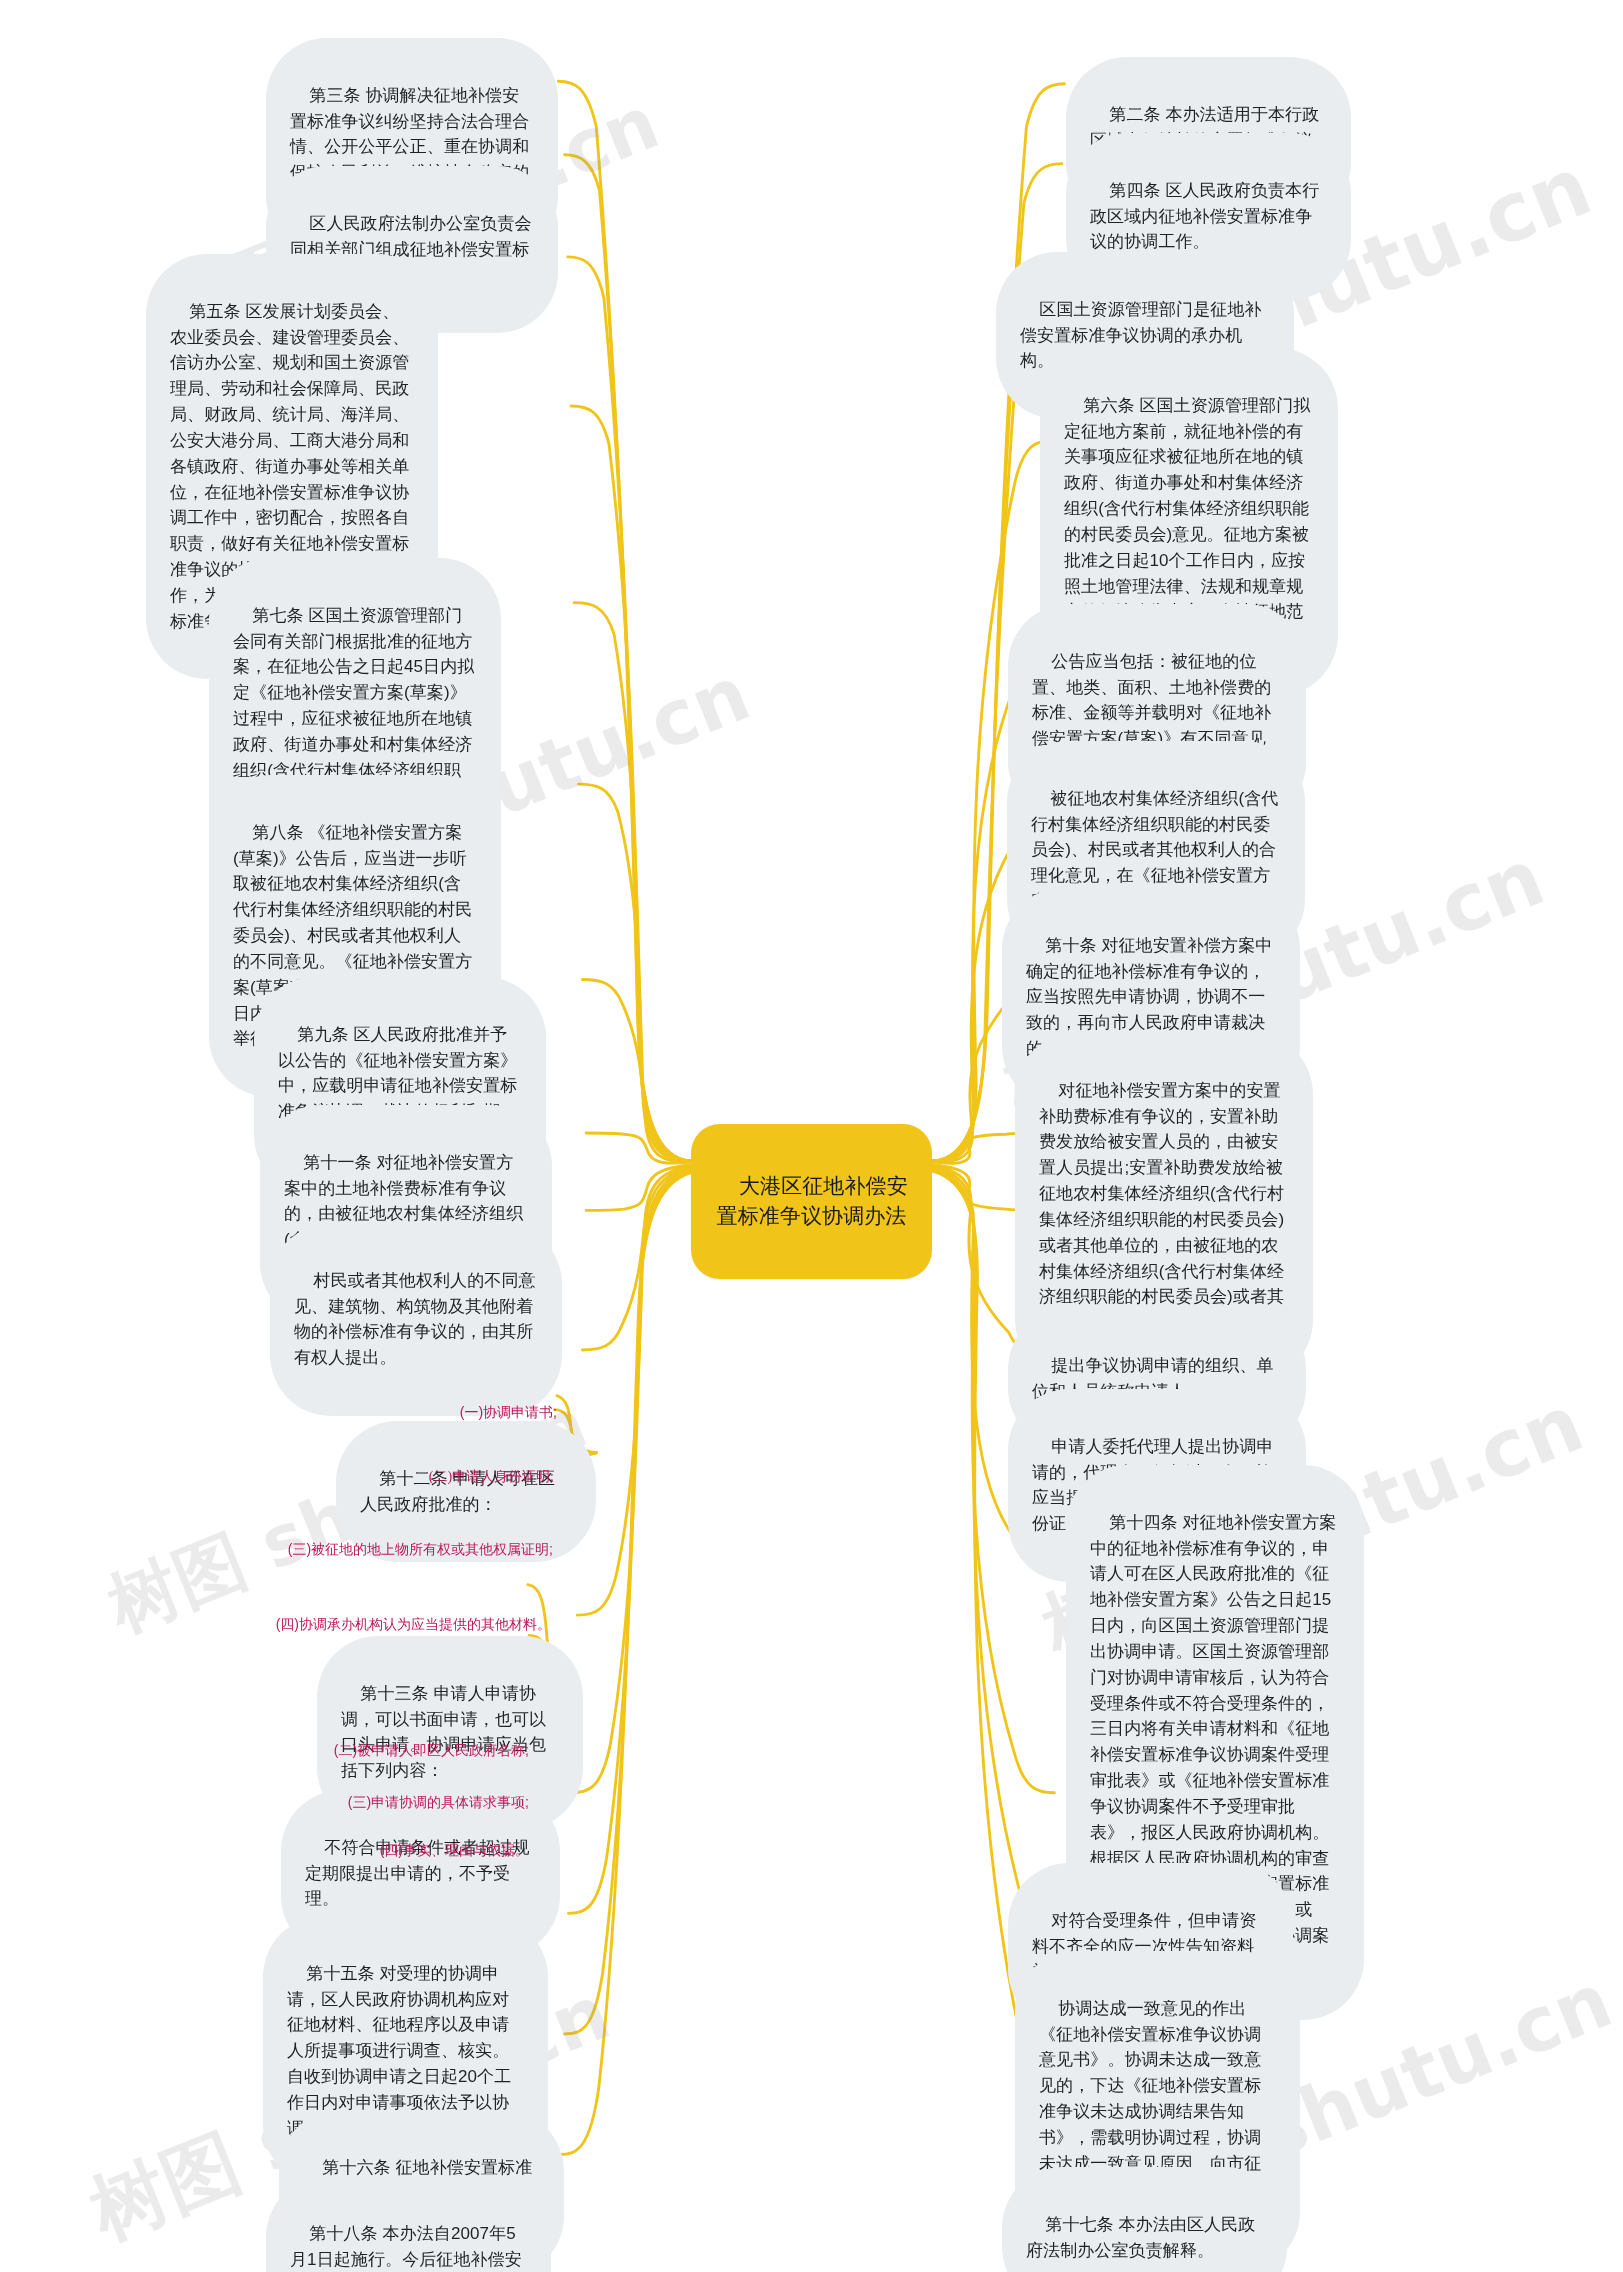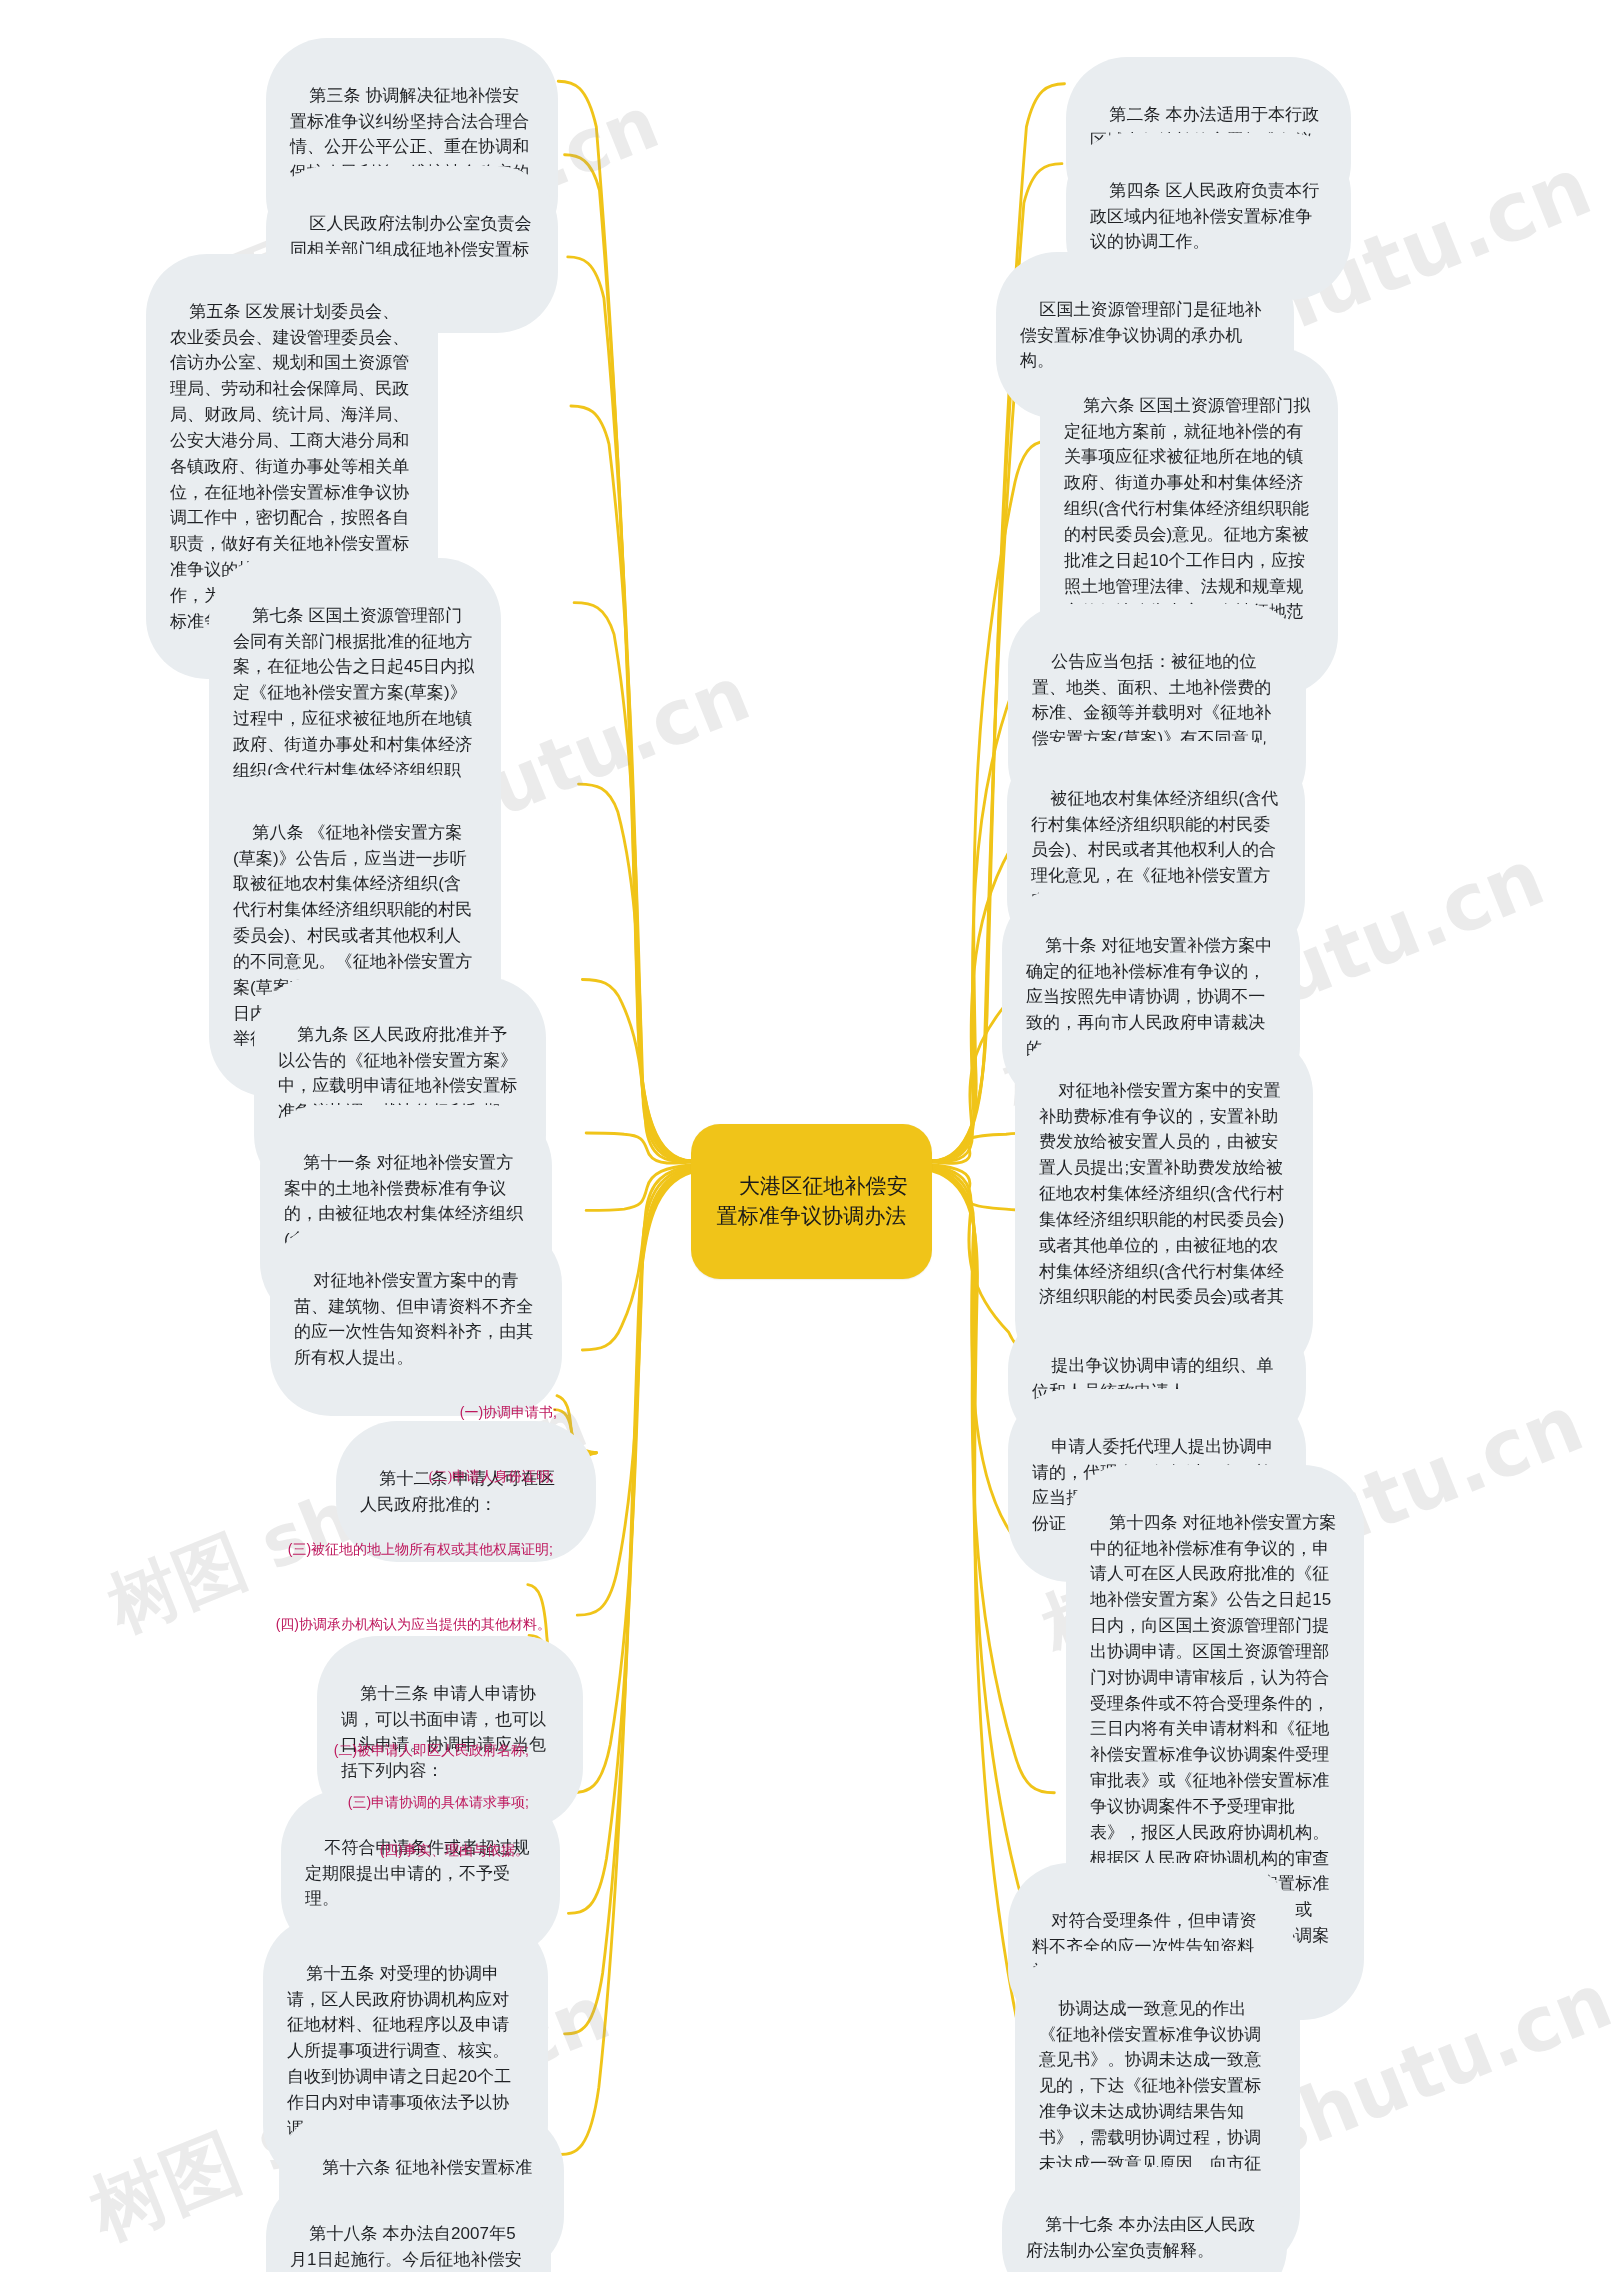--- a/index.html
+++ b/index.html
@@ -179,21 +179,21 @@
 
   <div class="node bubble" style="left:254px; top:977px; width:292px;">
     <span>第九条 区人民政府批准并予以公告的《征地补偿安置方案》中，应载明申请征地补偿安置标准争议协调、裁决的权利和期限。</span>
   </div>
 
   <div class="node bubble" style="left:260px; top:1105px; width:292px;">
     <span>第十一条 对征地补偿安置方案中的土地补偿费标准有争议的，由被征地农村集体经济组织(含代行村集体经济组织职能的村民委员会)提出。</span>
   </div>
 
   <div class="node bubble" style="left:270px; top:1223px; width:292px;">
-    <span>对征地补偿安置方案中的青苗、建筑物、但申请资料不齐全的应一次性告知资料补齐，由其所有权人提出。</span>
+    <span>村民或者其他权利人的不同意见、建筑物、构筑物及其他附着物的补偿标准有争议的，由其所有权人提出。</span>
   </div>
 
   <div class="node bubble" style="left:336px; top:1421px; width:260px;">
     <span>第十二条 申请人可在区人民政府批准的：</span>
   </div>
 
   <div class="node bubble" style="left:317px; top:1636px; width:266px;">
     <span>第十三条 申请人申请协调，可以书面申请，也可以口头申请。协调申请应当包括下列内容：</span>
   </div>
 

